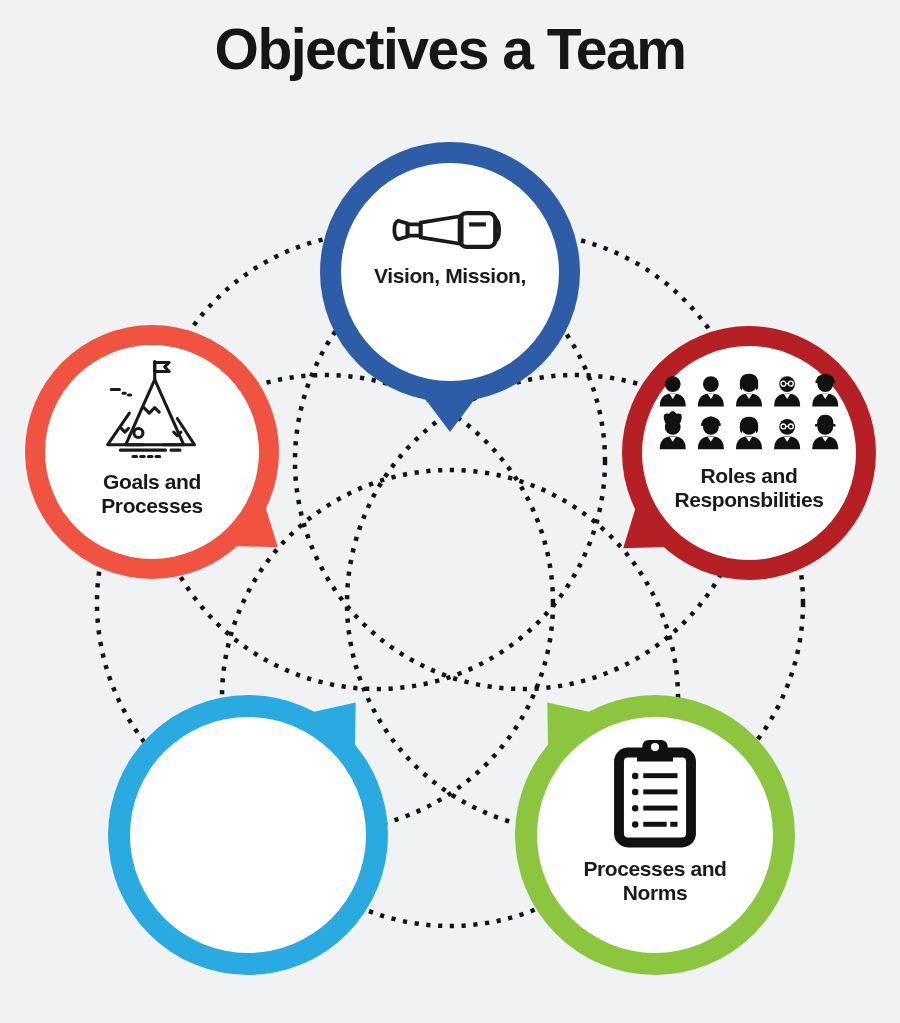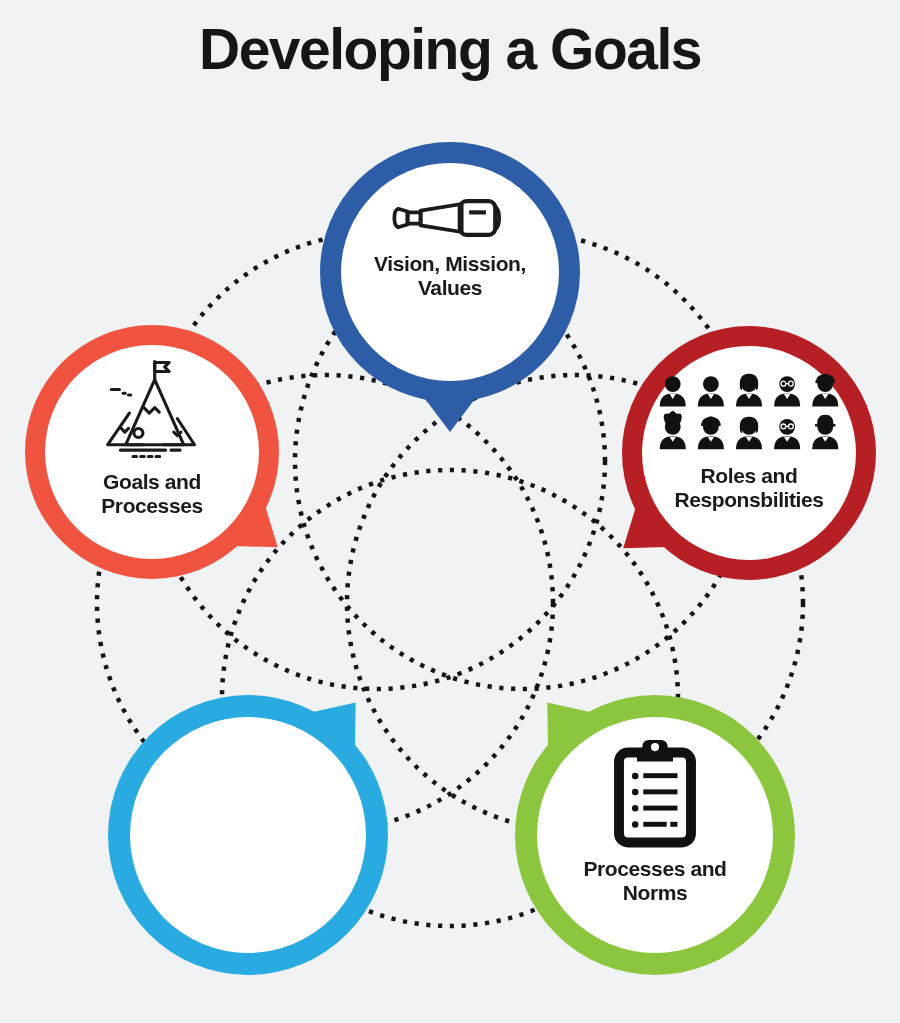--- a/index.html
+++ b/index.html
@@ -31,21 +31,21 @@
   .c-goals   { transform:translateY(-15px); }
   .c-roles   { transform:translateY(-13px); }
   .c-rel     { transform:translateY(-6px); }
   .c-proc    { transform:translateY(-14px); }
 </style>
 </head>
 <body>
 
 <div class="canvas">
 
-  <h1 class="title">Developing a Goals</h1>
+  <h1 class="title">Objectives a Team</h1>
 
   <svg class="dotted-layer" viewBox="0 0 900 1023">
     <g fill="none" stroke-width="4.5" stroke-dasharray="4.2 7.6">
       <circle cx="523" cy="461" r="228" stroke="#141414"></circle>
       <circle cx="377" cy="461" r="228" stroke="#141414"></circle>
       <circle cx="575" cy="603" r="228" stroke="#141414"></circle>
       <circle cx="325" cy="603" r="228" stroke="#141414"></circle>
       <circle cx="450" cy="698" r="228" stroke="#141414"></circle>
     </g>
   </svg>
@@ -62,21 +62,20 @@
           <path d="M12,16 C6.5,18 6.5,34 12,36 L22,33 V19 Z"></path>
           <rect x="22" y="20" width="14" height="12"></rect>
           <path d="M36,18 L80,11 V41 L36,34 Z"></path>
           <rect x="78" y="8" width="38" height="36" rx="7" stroke-width="4.5"></rect>
           <path d="M116,14 C121.5,17 121.5,35 116,38"></path>
           <path d="M88,20 H106" stroke-width="4.5"></path>
         </g>
       </svg>
       <div class="label">
         <span>Vision, Mission,</span>
-        <span>Values</span>
       </div>
     </div>
   </div>
 
   <div class="bubble" style="left:-18px; top:282px;">
     <svg class="ring" viewBox="0 0 340 340">
       <path d="M280.3,214.6 L295.8,265.3 L243.3,263.8 Z" fill="#f05440"></path>
       <circle cx="170" cy="170" r="127" fill="#f05440"></circle>
       <circle cx="170" cy="170" r="107" fill="#ffffff"></circle>
     </svg>

